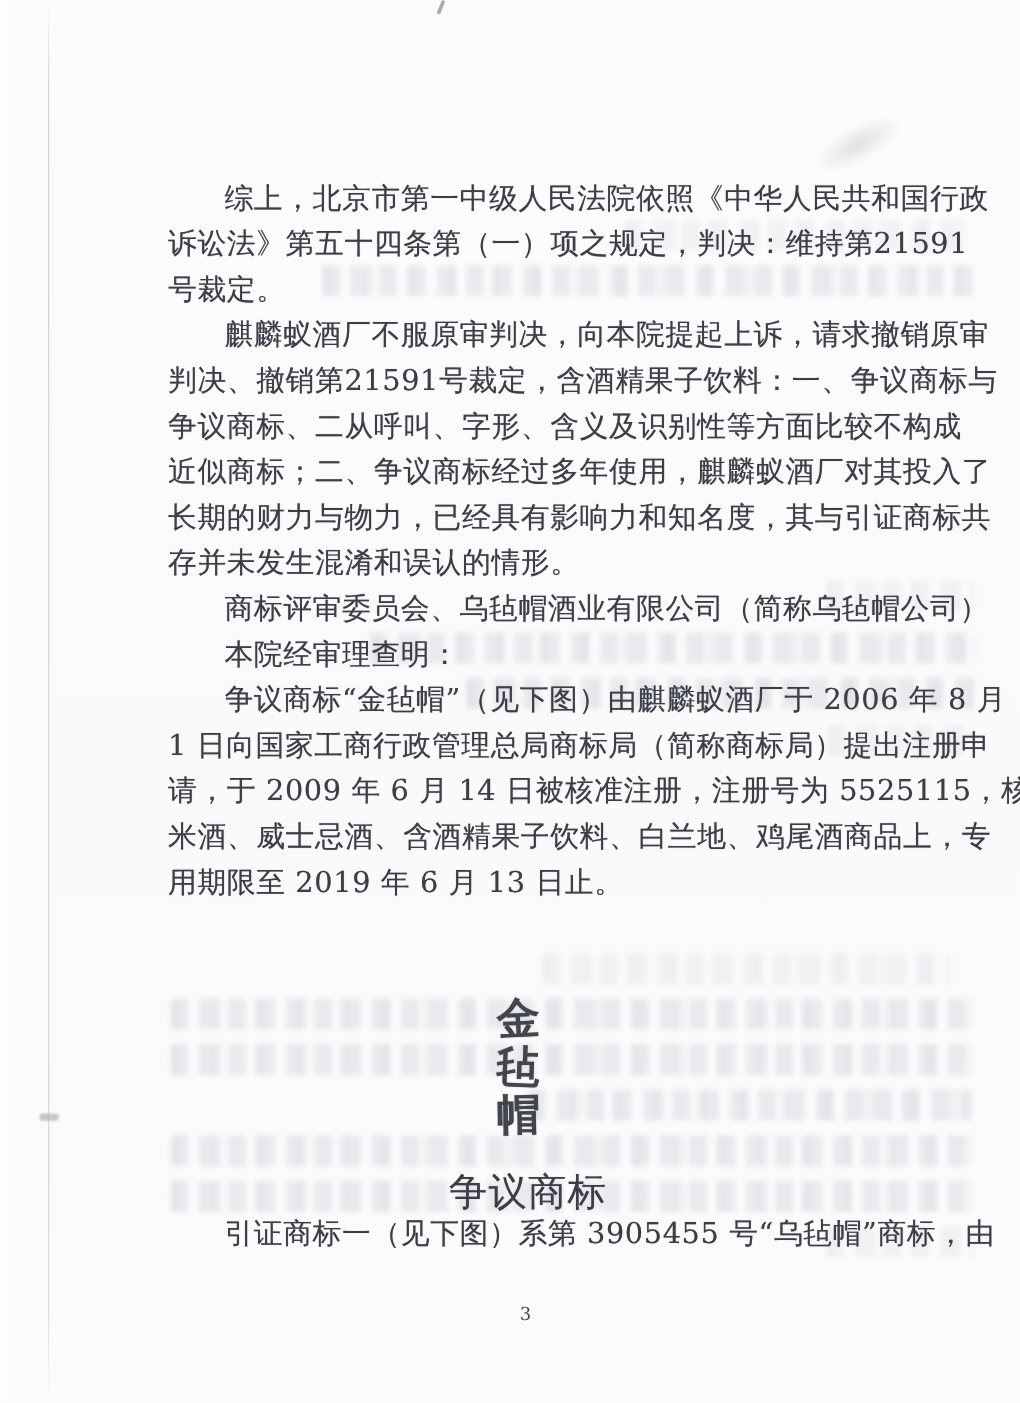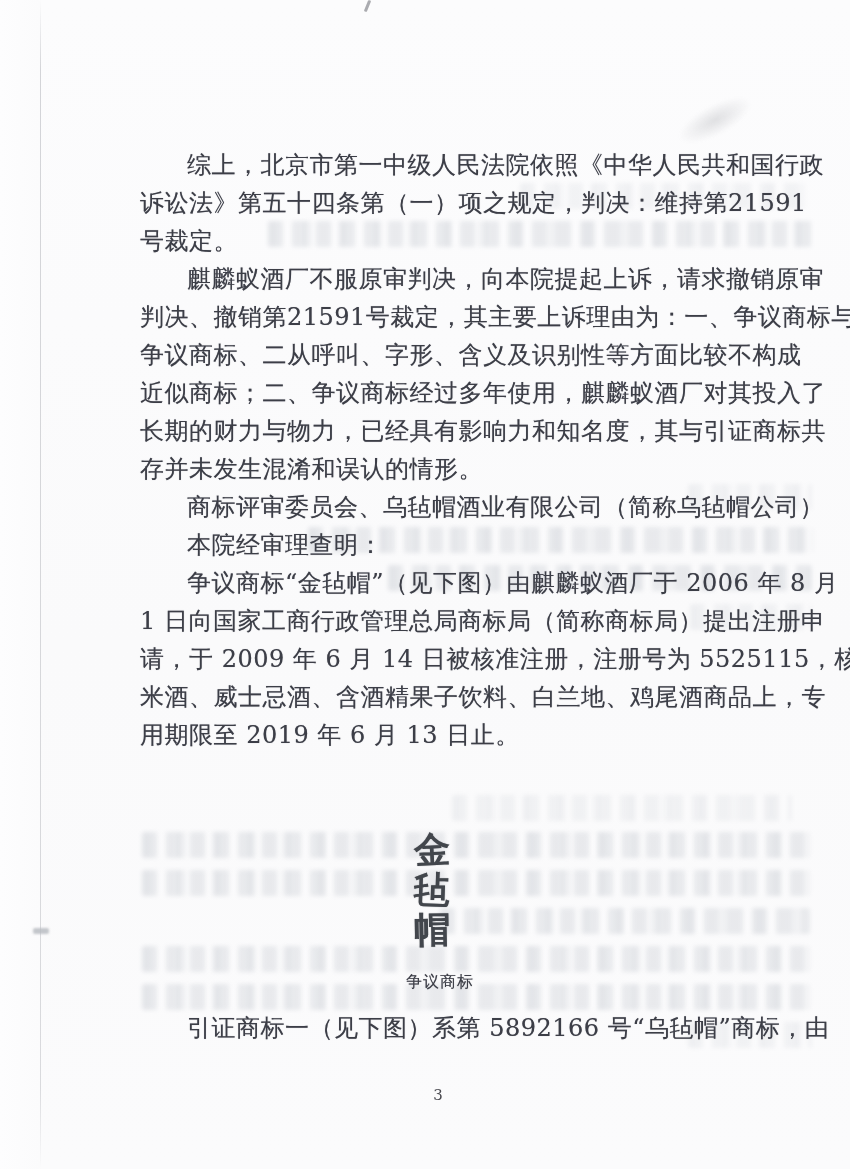--- a/index.html
+++ b/index.html
@@ -65,21 +65,21 @@
   }
   .tm-char{
     height:40px;line-height:40px;font-size:36px;font-weight:600;
     color:#42464c;text-shadow:0 0 1px rgba(66,70,76,.6);
   }
   .tm-char:nth-child(1){transform:rotate(-3deg);}
   .tm-char:nth-child(2){transform:rotate(2deg);}
   .tm-char:nth-child(3){transform:rotate(-1deg);}
   .caption{
     position:absolute;left:140px;top:972px;width:600px;z-index:2;
-    margin:0;text-align:center;font-size:16px;color:#3c3e47;
+    margin:0;text-align:center;font-size:32px;color:#3c3e47;
     letter-spacing:1px;text-shadow:0 0 .7px rgba(60,62,72,.55);
   }
   .closing{
     position:absolute;left:140px;top:1009px;width:690px;z-index:2;
     margin:0;height:38px;line-height:38px;font-size:24px;color:#3c3e47;
     letter-spacing:.5px;white-space:nowrap;text-indent:47px;
     text-shadow:0 0 .7px rgba(60,62,72,.55);
   }
   .pageno{
     position:absolute;left:0;top:1086px;width:876px;z-index:2;
@@ -109,21 +109,21 @@
   <div class="bleed" style="top:908px;left:440px;width:370px"></div>
   <div class="bleed" style="top:946px;left:142px;width:668px"></div>
   <div class="bleed" style="top:984px;left:142px;width:668px"></div>
   <div class="bleed faint" style="top:1022px;left:688px;width:124px"></div>
 
   <main class="textblock">
     <p class="line indent">综上，北京市第一中级人民法院依照《中华人民共和国行政</p>
     <p class="line">诉讼法》第五十四条第（一）项之规定，判决：维持第21591</p>
     <p class="line">号裁定。</p>
     <p class="line indent">麒麟蚁酒厂不服原审判决，向本院提起上诉，请求撤销原审</p>
-    <p class="line">判决、撤销第21591号裁定，其主要上诉理由为：一、争议商标与</p>
+    <p class="line">判决、撤销第21591号裁定，含酒精果子饮料：一、争议商标与</p>
     <p class="line">争议商标、二从呼叫、字形、含义及识别性等方面比较不构成</p>
     <p class="line">近似商标；二、争议商标经过多年使用，麒麟蚁酒厂对其投入了</p>
     <p class="line">长期的财力与物力，已经具有影响力和知名度，其与引证商标共</p>
     <p class="line">存并未发生混淆和误认的情形。</p>
     <p class="line indent">商标评审委员会、乌毡帽酒业有限公司（简称乌毡帽公司）</p>
     <p class="line indent">本院经审理查明：</p>
     <p class="line indent">争议商标“金毡帽”（见下图）由麒麟蚁酒厂于 2006 年 8 月</p>
     <p class="line">1 日向国家工商行政管理总局商标局（简称商标局）提出注册申</p>
     <p class="line">请，于 2009 年 6 月 14 日被核准注册，注册号为 5525115，核定</p>
     <p class="line">米酒、威士忌酒、含酒精果子饮料、白兰地、鸡尾酒商品上，专</p>
@@ -131,17 +131,17 @@
   </main>
 
   <div class="trademark">
     <div class="tm-char">金</div>
     <div class="tm-char">毡</div>
     <div class="tm-char">帽</div>
   </div>
 
   <p class="caption">争议商标</p>
 
-  <p class="closing">引证商标一（见下图）系第 5892166 号“乌毡帽”商标，由</p>
+  <p class="closing">引证商标一（见下图）系第 3905455 号“乌毡帽”商标，由</p>
 
   <div class="pageno">3</div>
 
 </div>
 
 </body></html>

